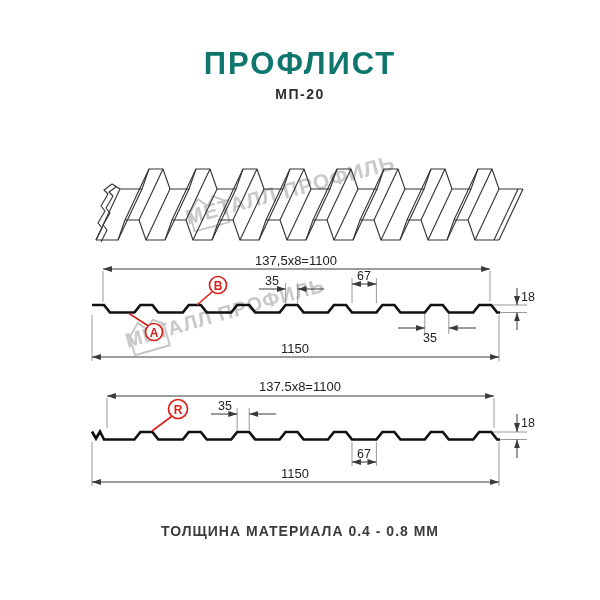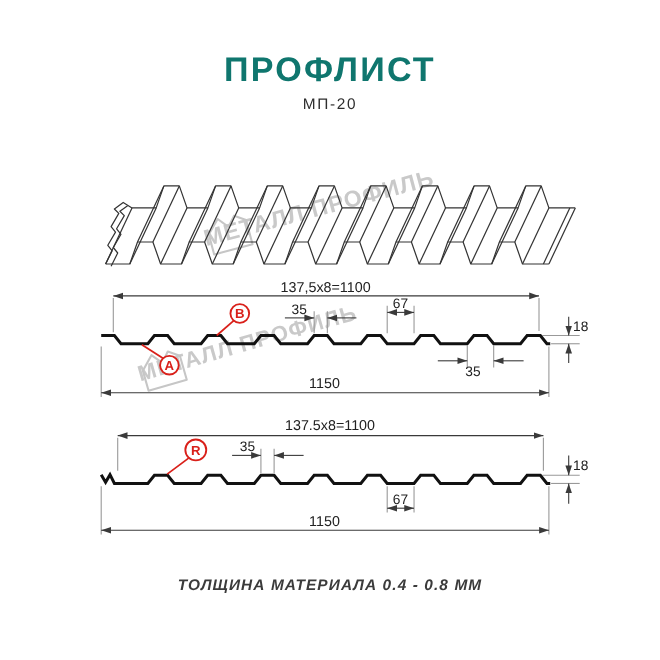--- a/index.html
+++ b/index.html
@@ -1,22 +1,22 @@
 <!DOCTYPE html>
 <html><head>
 <meta charset="utf-8">
 <style>
   html,body{margin:0;padding:0;background:#ffffff;}
   #page{position:relative;width:600px;height:600px;background:#fff;overflow:hidden;
         font-family:"Liberation Sans",sans-serif;}
   .hdr{position:absolute;top:48px;left:0;width:600px;text-align:center;}
   .title{font-size:31px;font-weight:800;letter-spacing:2px;color:#0f766e;line-height:1;}
-  .subtitle{margin-top:7px;font-size:14px;font-weight:400;letter-spacing:1.5px;color:#2e2e2e;}
+  .subtitle{margin-top:7px;font-size:14px;font-weight:700;letter-spacing:1.5px;color:#2e2e2e;}
   .ftr{position:absolute;top:523px;left:0;width:600px;text-align:center;
-       font-size:14px;font-weight:700;letter-spacing:1px;color:#3b3b3b;font-style:italic;}
+       font-size:14px;font-weight:700;letter-spacing:1px;color:#3b3b3b;}
   svg{position:absolute;overflow:visible;}
   #sketch{left:88px;top:136px;}
   #s1{left:30px;top:255px;}
   #s2{left:30px;top:380px;}
   .wm{position:absolute;display:flex;align-items:center;gap:8px;transform-origin:0 50%;}
   #wm1{left:186px;top:206px;transform:rotate(-15deg);}
   #wm2{left:126px;top:330px;transform:rotate(-16deg);}
   .wm-text{font-size:21px;font-weight:800;letter-spacing:1px;color:#c9c9c9;white-space:nowrap;}
   #wm2 .wm-text{font-size:20px;}
   .sk{stroke:#333;stroke-width:1.1;fill:none;stroke-linejoin:round;}

